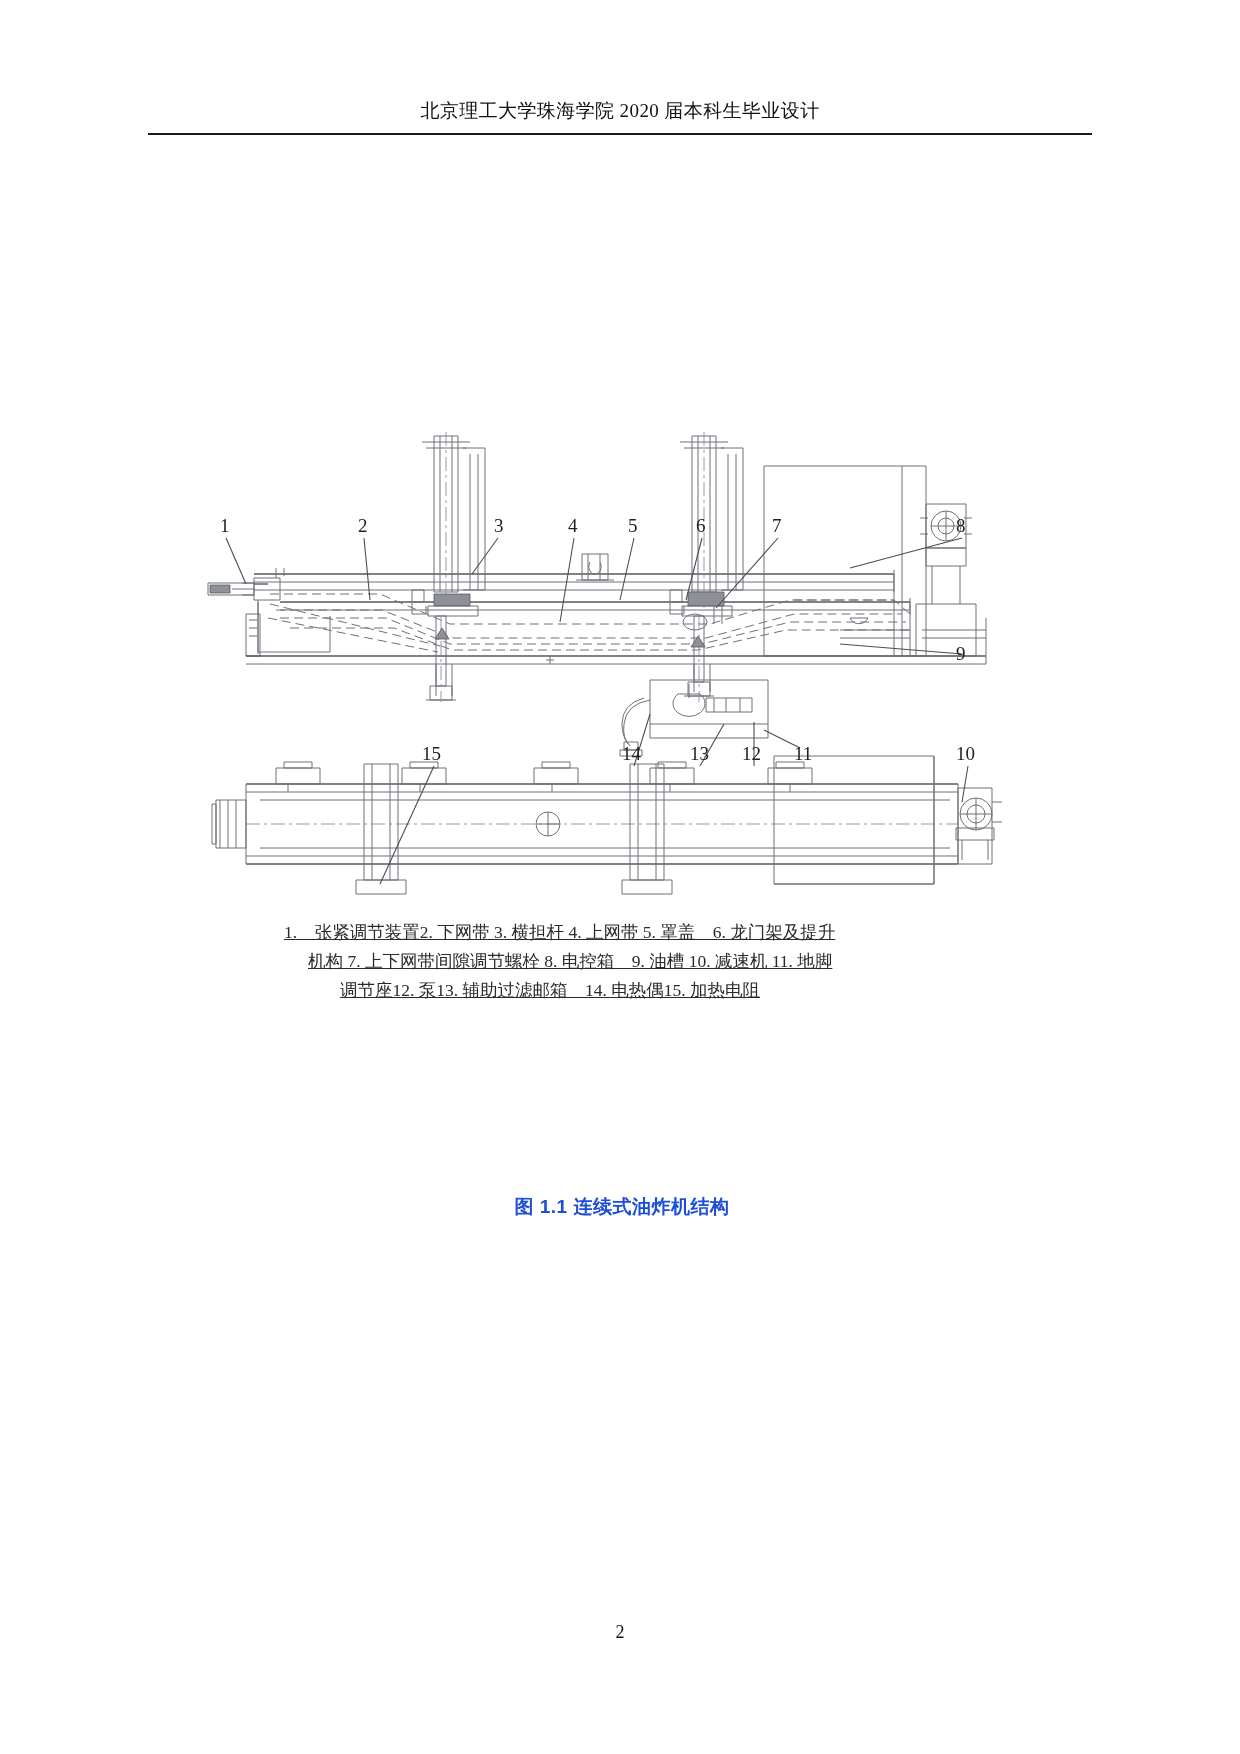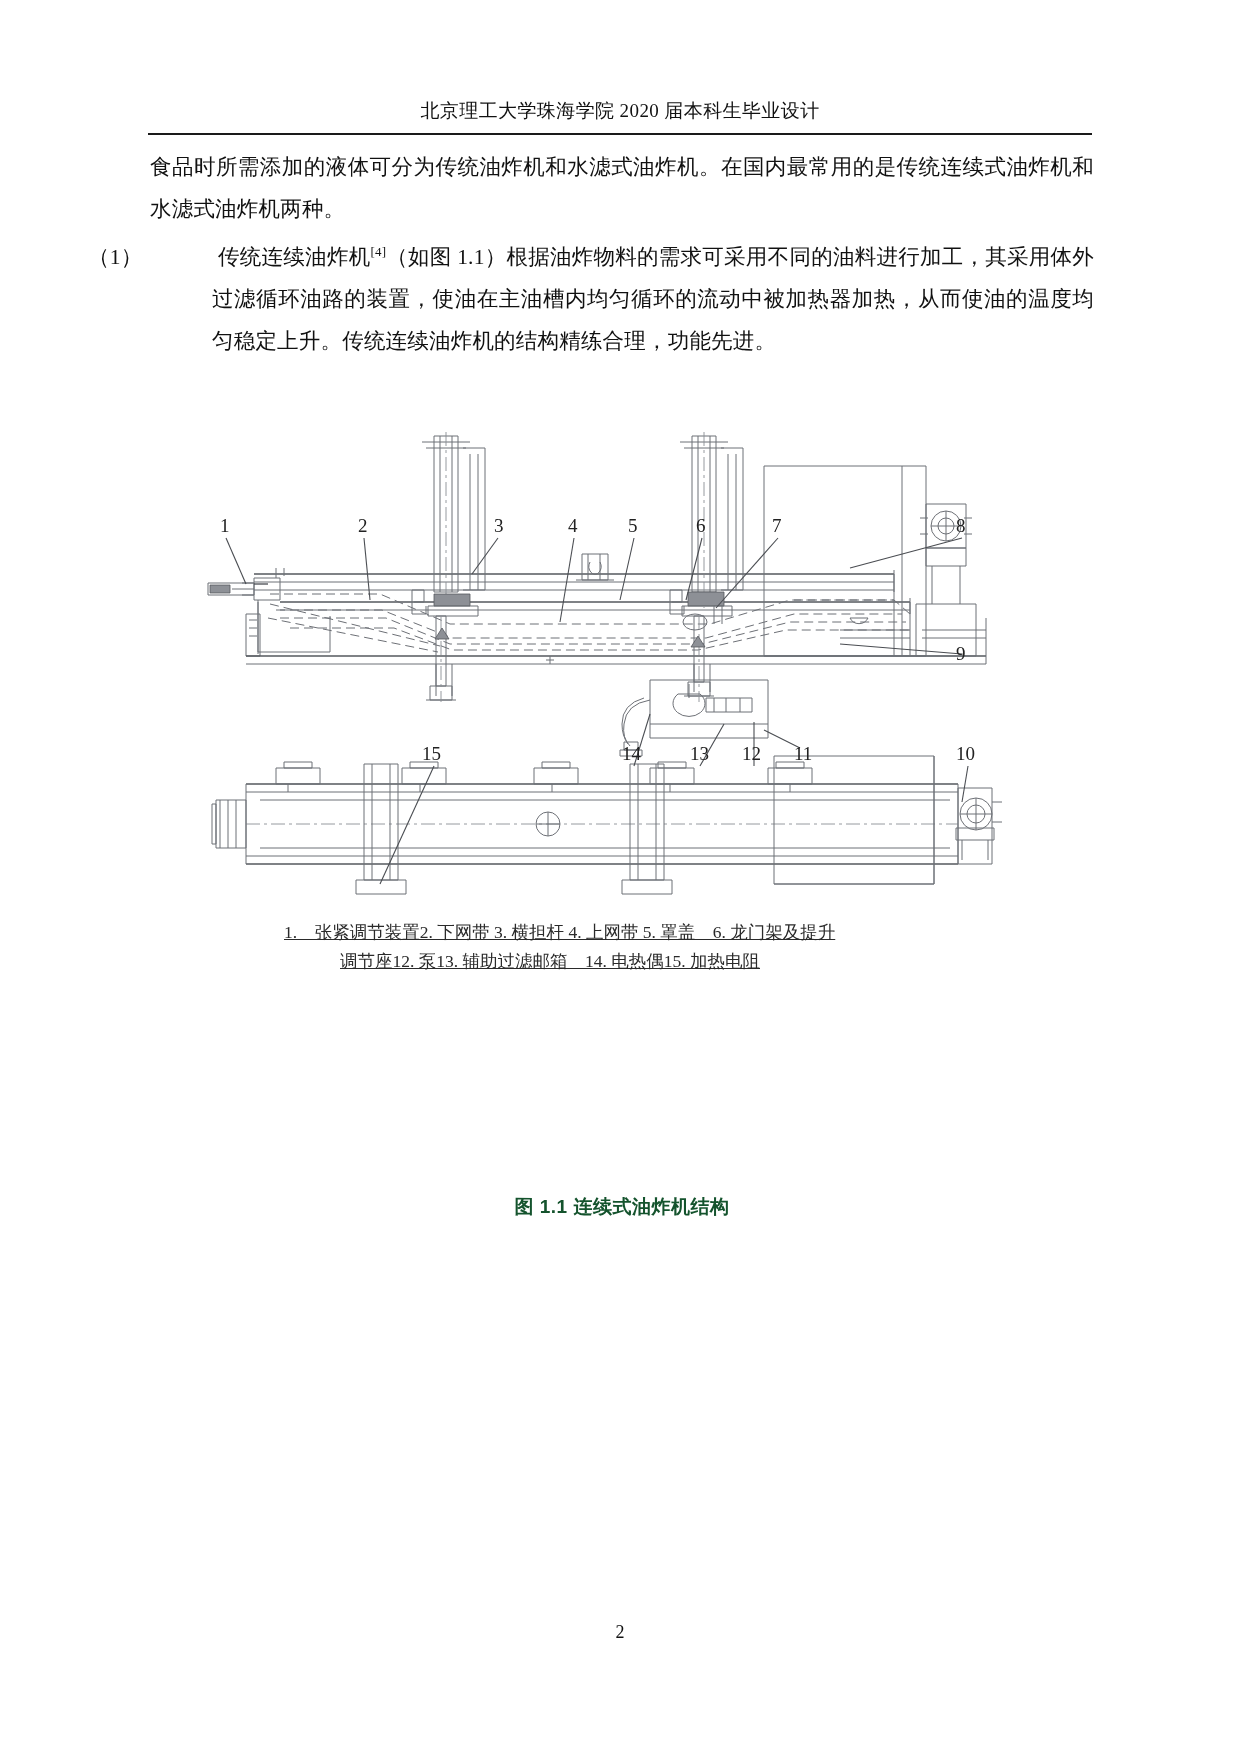--- a/index.html
+++ b/index.html
@@ -118,21 +118,21 @@
   .fig-caption {
     position: absolute;
     left: 150px;
     top: 1180px;
     width: 944px;
     text-align: center;
     font-size: 19px;
     font-weight: bold;
     font-family: "Liberation Sans", "DejaVu Sans", sans-serif;
     letter-spacing: 0.5px;
-    color: #14532d;
+    color: #1d4ed8;
   }
 
   .content-lower {
     position: absolute;
     left: 150px;
     top: 1232px;
     width: 944px;
   }
 
   
@@ -162,25 +162,20 @@
 </head>
 <body>
 
 <div class="page">
 
   <div class="header-zone">
     <span class="header-title">北京理工大学珠海学院 2020 届本科生毕业设计</span>
   </div>
   <div class="header-rule"></div>
 
-  <div class="content">
-    <p class="body-par">食品时所需添加的液体可分为传统油炸机和水滤式油炸机。在国内最常用的是传统连续式油炸机和水滤式油炸机两种。</p>
-    <div class="spacer-sm"></div>
-    <p class="indent-par"><span class="par-num">（1）</span><span class="par-lead">传统连续油炸机</span><sup class="ref">[4]</sup><span>（如图 1.1）根据油炸物料的需求可采用不同的油料进行加工，其采用体外过滤循环油路的装置，使油在主油槽内均匀循环的流动中被加热器加热，从而使油的温度均匀稳定上升。传统连续油炸机的结构精练合理，功能先进。</span></p>
-  </div>
 
   <div class="figure-block">
     <svg class="figure-drawing" viewBox="0 0 944 470">
 
       <g>
 
         <path class="ln" d="M58 151 h46 v12 h-46 z"></path>
         <path class="fillgray" d="M60 153 h20 v8 h-20 z"></path>
         <path class="ln" d="M104 146 h26 v22 h-26 z"></path>
         <path class="ln" d="M92 151 h12 M92 163 h12"></path>
@@ -394,20 +389,21 @@
         <text x="644" y="328">11</text>
         <text x="592" y="328">12</text>
         <text x="540" y="328">13</text>
         <text x="472" y="328">14</text>
         <text x="272" y="328">15</text>
       </g>
     </svg>
 
     <div class="figure-legend">
       <div class="legend-line-1">1.　张紧调节装置2. 下网带 3. 横担杆 4. 上网带 5. 罩盖　6. 龙门架及提升</div>
+      <div class="legend-line-2">机构 7. 上下网带间隙调节螺栓 8. 电控箱　9. 油槽 10. 减速机 11. 地脚</div>
       <div class="legend-line-3">调节座12. 泵13. 辅助过滤邮箱　14. 电热偶15. 加热电阻</div>
     </div>
   </div>
 
   <div class="fig-caption">图 1.1 连续式油炸机结构</div>
 
 
   <div class="page-number">2</div>
 
 </div>

